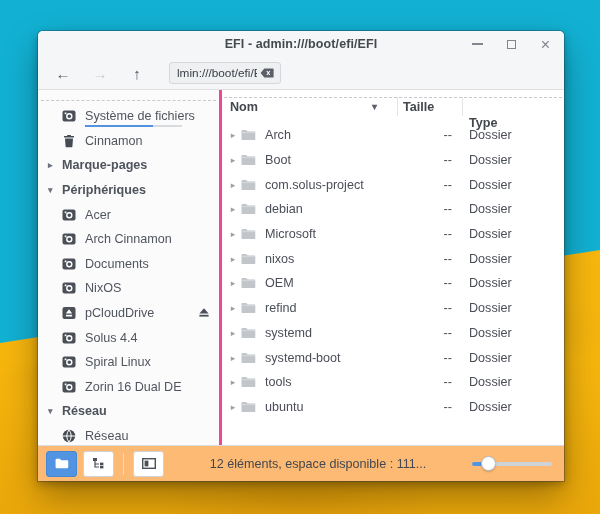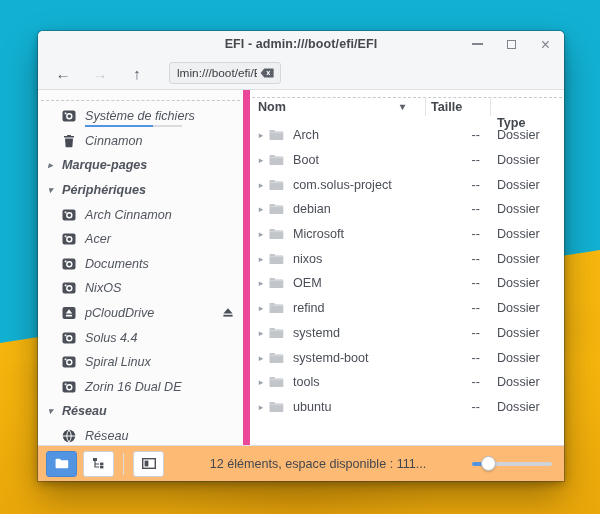--- a/index.html
+++ b/index.html
@@ -57,22 +57,22 @@
     margin-left:4px;width:112px;height:22px;box-sizing:border-box;
     background:#eef0f2;border:1px solid #d4d8dc;border-radius:3px;
     display:flex;align-items:center;padding:0 6px 0 7px;
   }
   .location-text{flex:1;font-size:11.8px;color:#3c4046;white-space:nowrap;overflow:hidden;}
   .clear-ic{flex:0 0 auto;margin-left:3px;display:flex;}
 
   
   .content{flex:1;display:flex;min-height:0;position:relative;background:#fff;}
   .sidebar{
-    width:212px;box-sizing:border-box;background:#fbfbfc;border-right:7px solid #ec4899;
-    position:relative;padding-top:14px;overflow:hidden;font-style:italic;
+    width:184px;box-sizing:border-box;background:#fbfbfc;border-right:3px solid #ec4899;
+    position:relative;padding-top:14px;overflow:hidden;
   }
   .undershoot{position:absolute;left:3px;right:3px;border-top:1px dashed #c6c9cd;}
   .sidebar .undershoot{top:10px;}
   .list .undershoot{top:7px;left:2px;right:2px;}
 
   .side-item{height:24.6px;display:flex;align-items:center;position:relative;
     padding-left:24px;font-size:12.6px;color:#50555e;}
   .side-item .pic{flex:0 0 15px;height:14px;display:flex;align-items:center;}
   .side-item .plabel{margin-left:8px;white-space:nowrap;}
   .side-section{height:24.6px;display:flex;align-items:center;padding-left:10px;
@@ -192,32 +192,32 @@
       </div>
 
       <div class="side-item">
         <span class="pic">
           <svg width="14" height="14" viewBox="0 0 14 14">
               <rect x="0.5" y="1.5" width="13" height="11" rx="2" fill="#4a4f58"></rect>
               <circle cx="7.3" cy="7.2" r="2.5" fill="none" stroke="#fff" stroke-width="1.4"></circle>
               <rect x="2.7" y="3.5" width="1.7" height="1.7" fill="#fff"></rect>
             </svg>
         </span>
+        <span class="plabel">Acer</span>
+      </div>
+
+      <div class="side-item">
+        <span class="pic">
+          <svg width="14" height="14" viewBox="0 0 14 14">
+              <rect x="0.5" y="1.5" width="13" height="11" rx="2" fill="#4a4f58"></rect>
+              <circle cx="7.3" cy="7.2" r="2.5" fill="none" stroke="#fff" stroke-width="1.4"></circle>
+              <rect x="2.7" y="3.5" width="1.7" height="1.7" fill="#fff"></rect>
+            </svg>
+        </span>
         <span class="plabel">Arch Cinnamon</span>
-      </div>
-
-      <div class="side-item">
-        <span class="pic">
-          <svg width="14" height="14" viewBox="0 0 14 14">
-              <rect x="0.5" y="1.5" width="13" height="11" rx="2" fill="#4a4f58"></rect>
-              <circle cx="7.3" cy="7.2" r="2.5" fill="none" stroke="#fff" stroke-width="1.4"></circle>
-              <rect x="2.7" y="3.5" width="1.7" height="1.7" fill="#fff"></rect>
-            </svg>
-        </span>
-        <span class="plabel">Acer</span>
       </div>
 
       <div class="side-item">
         <span class="pic">
           <svg width="14" height="14" viewBox="0 0 14 14">
               <rect x="0.5" y="1.5" width="13" height="11" rx="2" fill="#4a4f58"></rect>
               <circle cx="7.3" cy="7.2" r="2.5" fill="none" stroke="#fff" stroke-width="1.4"></circle>
               <rect x="2.7" y="3.5" width="1.7" height="1.7" fill="#fff"></rect>
             </svg>
         </span>

